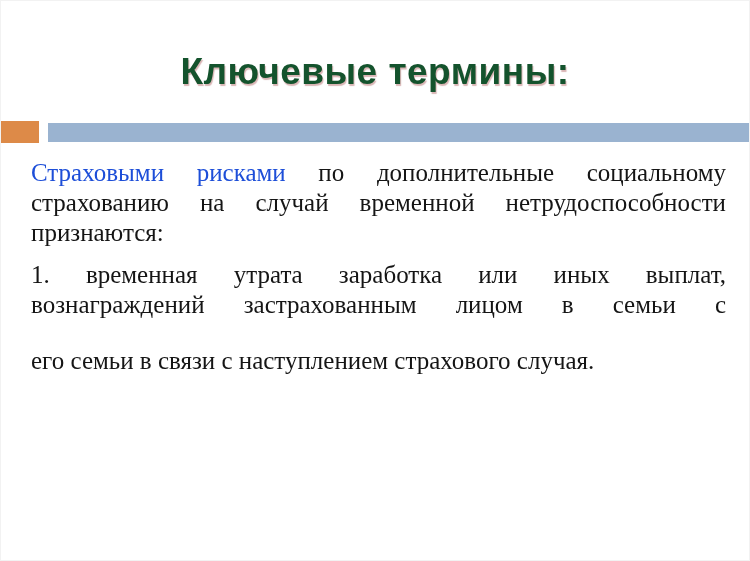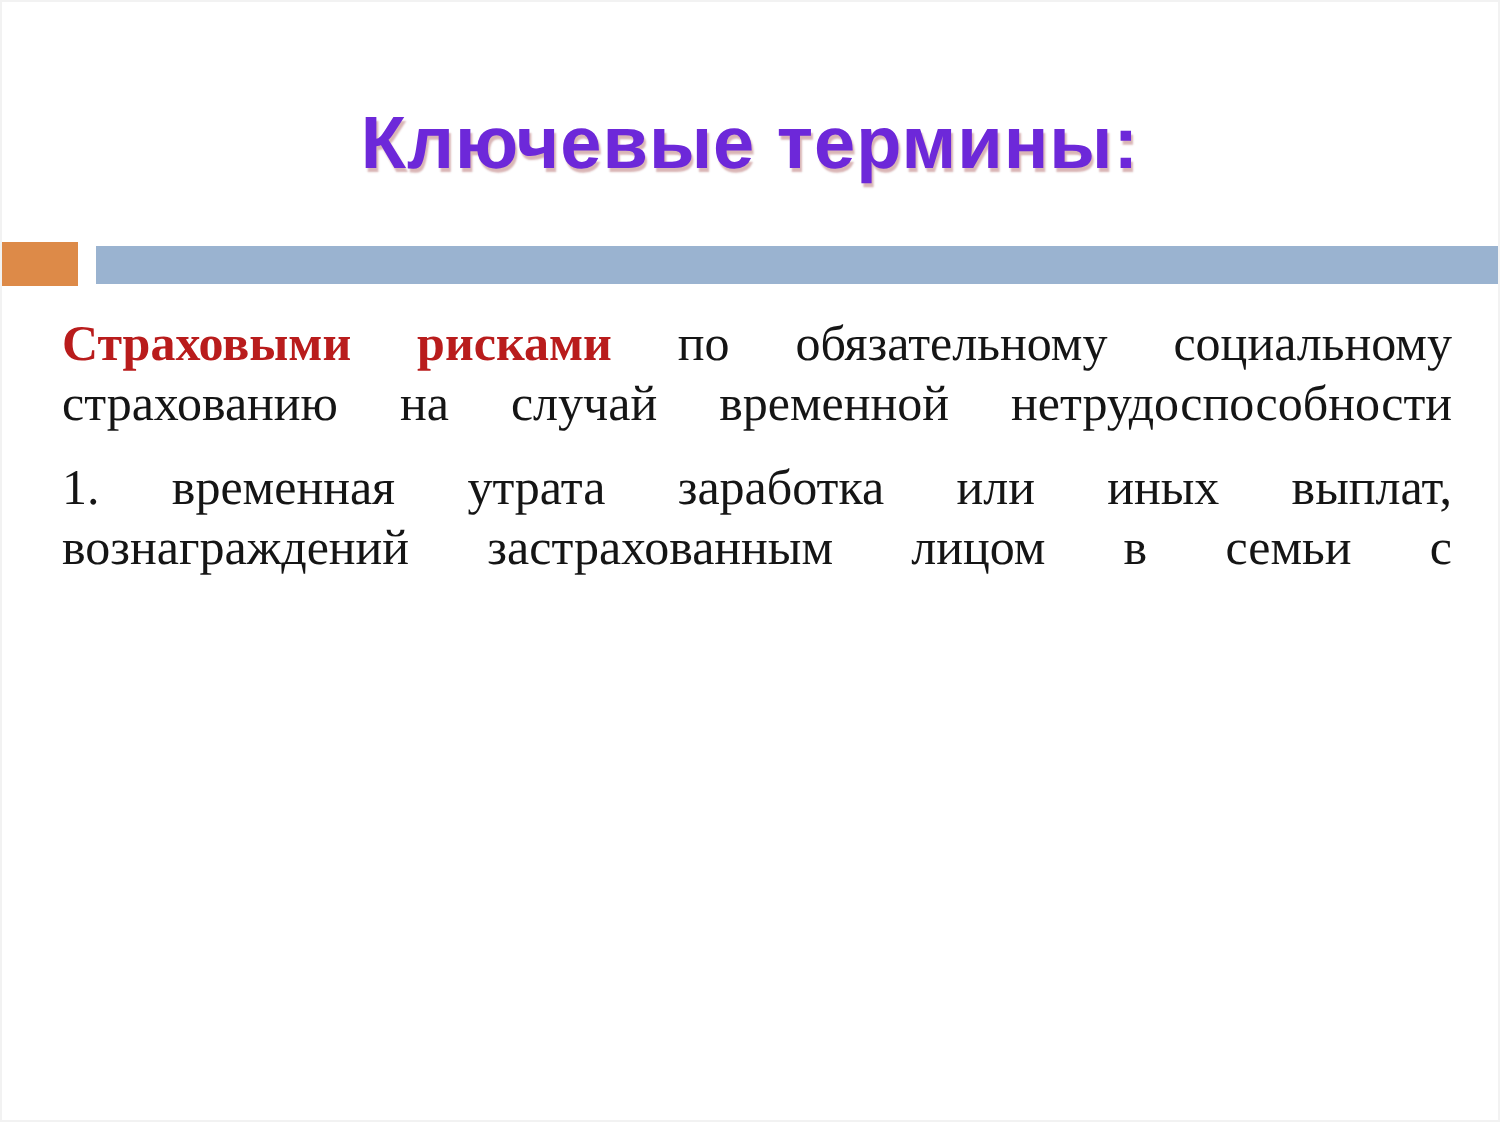--- a/index.html
+++ b/index.html
@@ -13,21 +13,21 @@
     overflow: hidden;
     font-family: "Liberation Serif", "DejaVu Serif", serif;
   }
   .slide-title {
     padding-top: 48px;
     text-align: center;
     font-family: "Liberation Sans", "DejaVu Sans", sans-serif;
     font-weight: 700;
     font-size: 37px;
     line-height: 46px;
-    color: #6d28d9;
+    color: #14532d;
     text-shadow: 1px 2px 1px rgba(130, 10, 10, 0.30);
     letter-spacing: 0.5px;
   }
   .accent-bar {
     margin-top: 26px;
     height: 22px;
     display: flex;
     align-items: center;
   }
   .accent-orange {
@@ -58,49 +58,51 @@
   .para-2 { margin-bottom: 26px; }
   .line {
     text-align: justify;
     text-align-last: justify;
     white-space: normal;
   }
   .line.last {
     text-align-last: left;
   }
   .term-red {
-    font-weight: 700;
-    color: #b91c1c;
+    font-weight: 400;
+    color: #1d4ed8;
   }
 </style>
 </head>
 <body>
 
 <div class="slide">
 
   <div class="slide-title">Ключевые термины:</div>
 
   <div class="accent-bar">
     <div class="accent-orange"></div>
     <div class="accent-gap"></div>
     <div class="accent-blue"></div>
   </div>
 
   <div class="content">
 
     <div class="para para-1">
       <div class="line">
-        <span class="term-red">Страховыми рисками</span><span> по обязательному социальному</span>
+        <span class="term-red">Страховыми рисками</span><span> по дополнительные социальному</span>
       </div>
       <div class="line">страхованию на случай временной нетрудоспособности</div>
+      <div class="line last">признаются:</div>
     </div>
 
     <div class="para para-2">
       <div class="line">1. временная утрата заработка или иных выплат,</div>
       <div class="line">вознаграждений застрахованным лицом в семьи с</div>
     </div>
 
     <div class="para para-3">
+      <div class="line last">его семьи в связи с наступлением страхового случая.</div>
     </div>
 
   </div>
 
 </div>
 
 </body></html>

